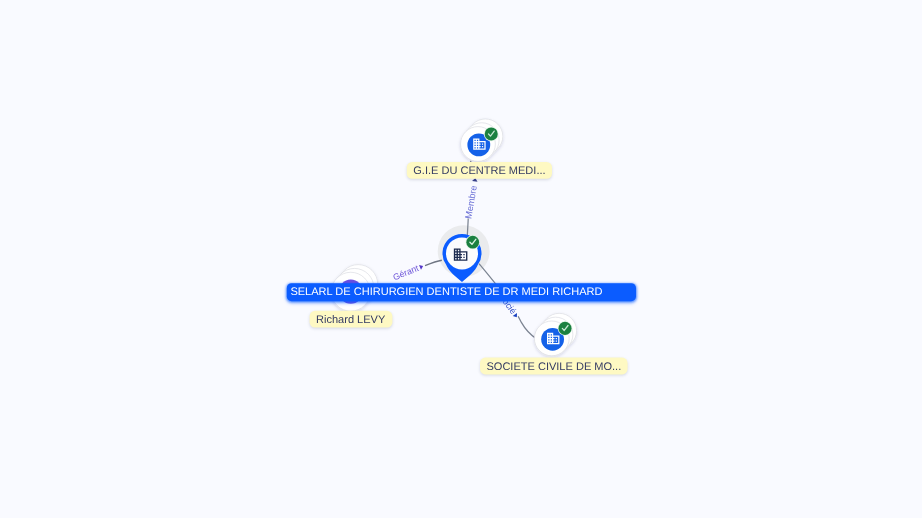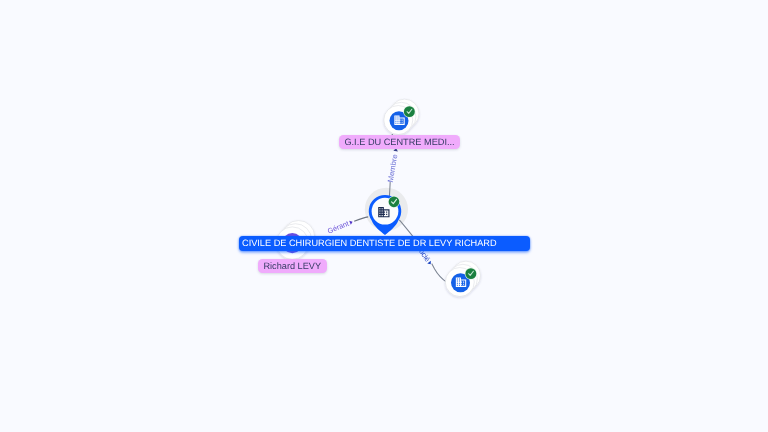--- a/index.html
+++ b/index.html
@@ -3,21 +3,21 @@
 <meta charset="utf-8">
 <title>Graph</title>
 <style>
   html,body{margin:0;padding:0;}
   body{width:768px;height:432px;overflow:hidden;background:#f9faff;
        font-family:"Liberation Sans",sans-serif;
        -webkit-font-smoothing:antialiased;text-rendering:geometricPrecision;}
   #stage{position:relative;width:768px;height:432px;background:#f9faff;}
   svg#net{position:absolute;left:0;top:0;width:768px;height:432px;transform:translateZ(0);}
   .lbl{font-family:"Liberation Sans",sans-serif;}
-  .chip{position:absolute;background:#f0abfc;border-radius:4.5px;color:#343b63;
+  .chip{position:absolute;background:#fef9c3;border-radius:4.5px;color:#343b63;
         font-size:9.2px;line-height:14px;height:14px;white-space:nowrap;padding:0 5.4px;
         box-shadow:0 1px 2.5px rgba(40,50,80,.16);will-change:transform;transform:translateZ(0);}
   .chip.sel{background:#0b5cff;color:#fff;border-radius:4px;font-size:9.2px;
             width:291px;height:14.6px;padding:0 0 0 3px;box-sizing:border-box;
             display:flex;align-items:center;overflow:hidden;
             box-shadow:0 1.5px 3px rgba(11,92,255,.55), 0 0 2px rgba(11,92,255,.45);}
 </style>
 </head>
 <body>
 
@@ -111,15 +111,16 @@
     <g>
       <circle cx="8.95" cy="-9.35" r="5.95" fill="#dff3e4"></circle>
       <circle cx="8.95" cy="-9.35" r="5.3" fill="#1b8040"></circle>
       <path d="M 6.6 -9.35 L 8.3 -7.55 L 11.5 -11.75" fill="none" stroke="#d8f0e0" stroke-width="1.15" stroke-linecap="round" stroke-linejoin="round"></path>
     </g>
   </g>
 </svg>
 
 <div class="chip" style="left:339.4px;top:135.4px;">G.I.E DU CENTRE MEDI...</div>
 <div class="chip" style="left:258px;top:258.8px;text-align:center;">Richard LEVY</div>
-<div class="chip sel" style="left:238.7px;top:235.9px;">CIVILE DE CHIRURGIEN DENTISTE DE DR LEVY RICHARD</div>
+<div class="chip" style="left:399.7px;top:297.8px;">SOCIETE CIVILE DE MO...</div>
+<div class="chip sel" style="left:238.7px;top:235.9px;">SELARL DE CHIRURGIEN DENTISTE DE DR MEDI RICHARD</div>
 
 </div>
 
 </body></html>

